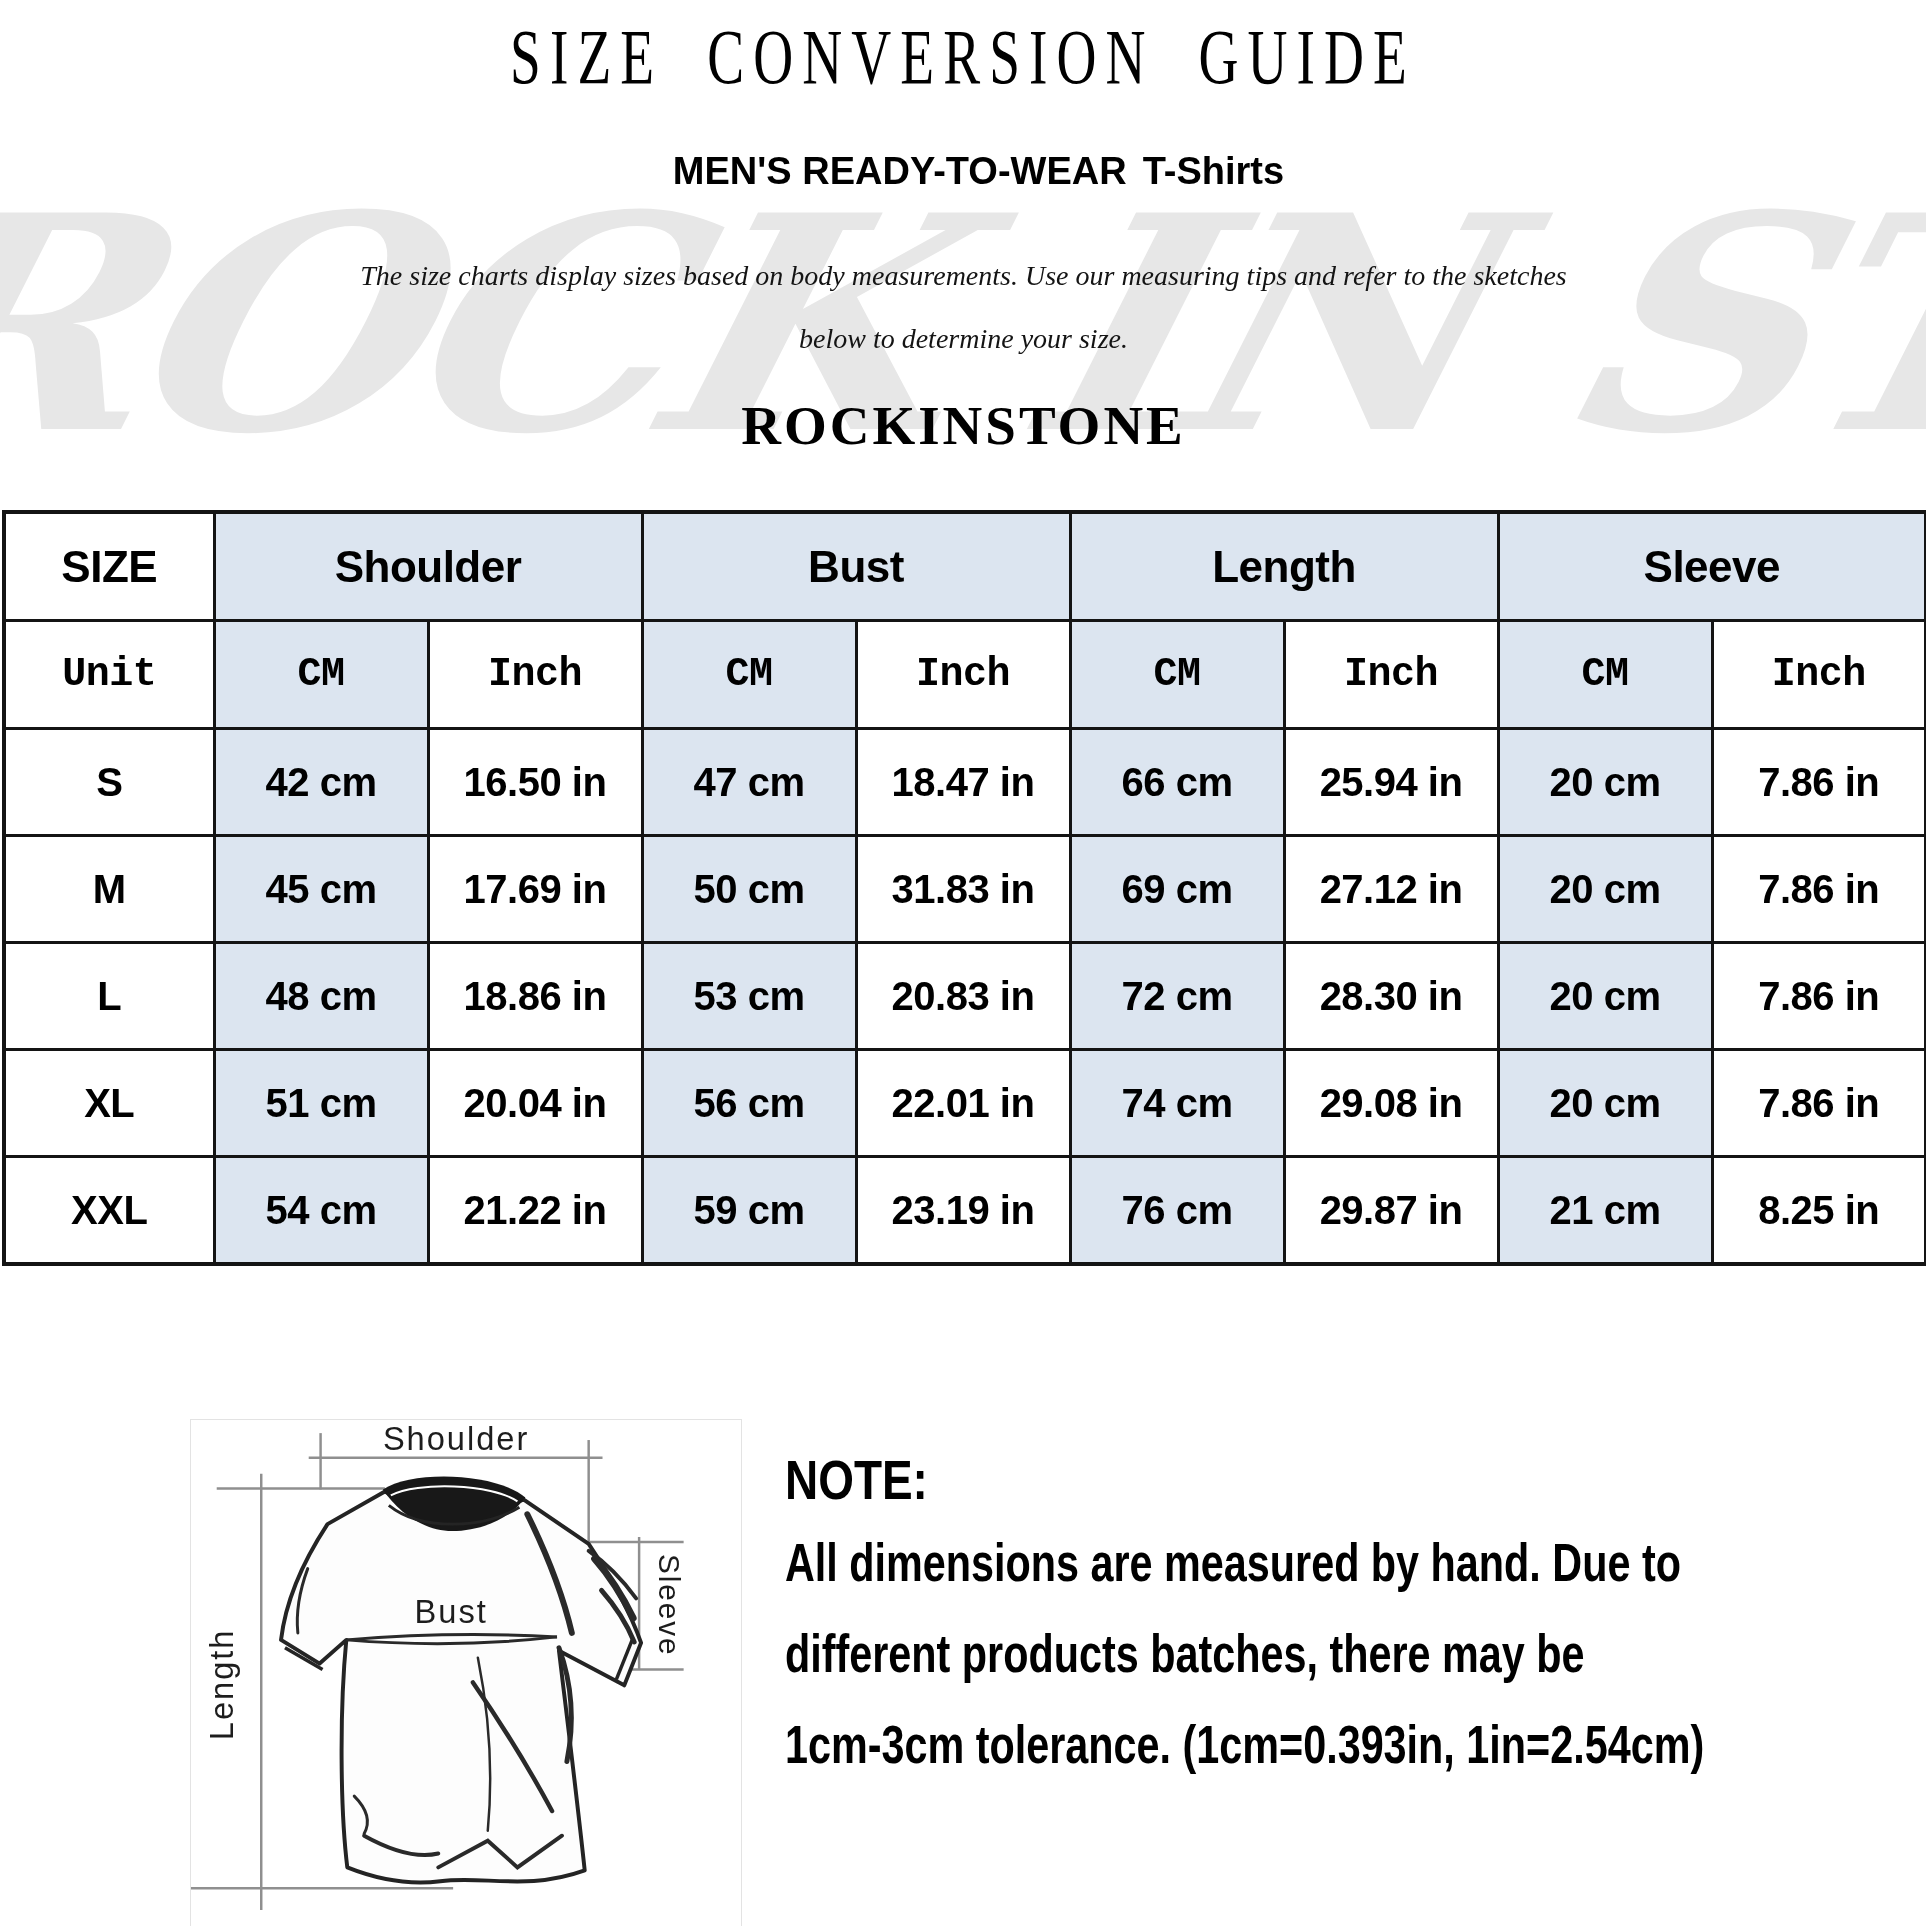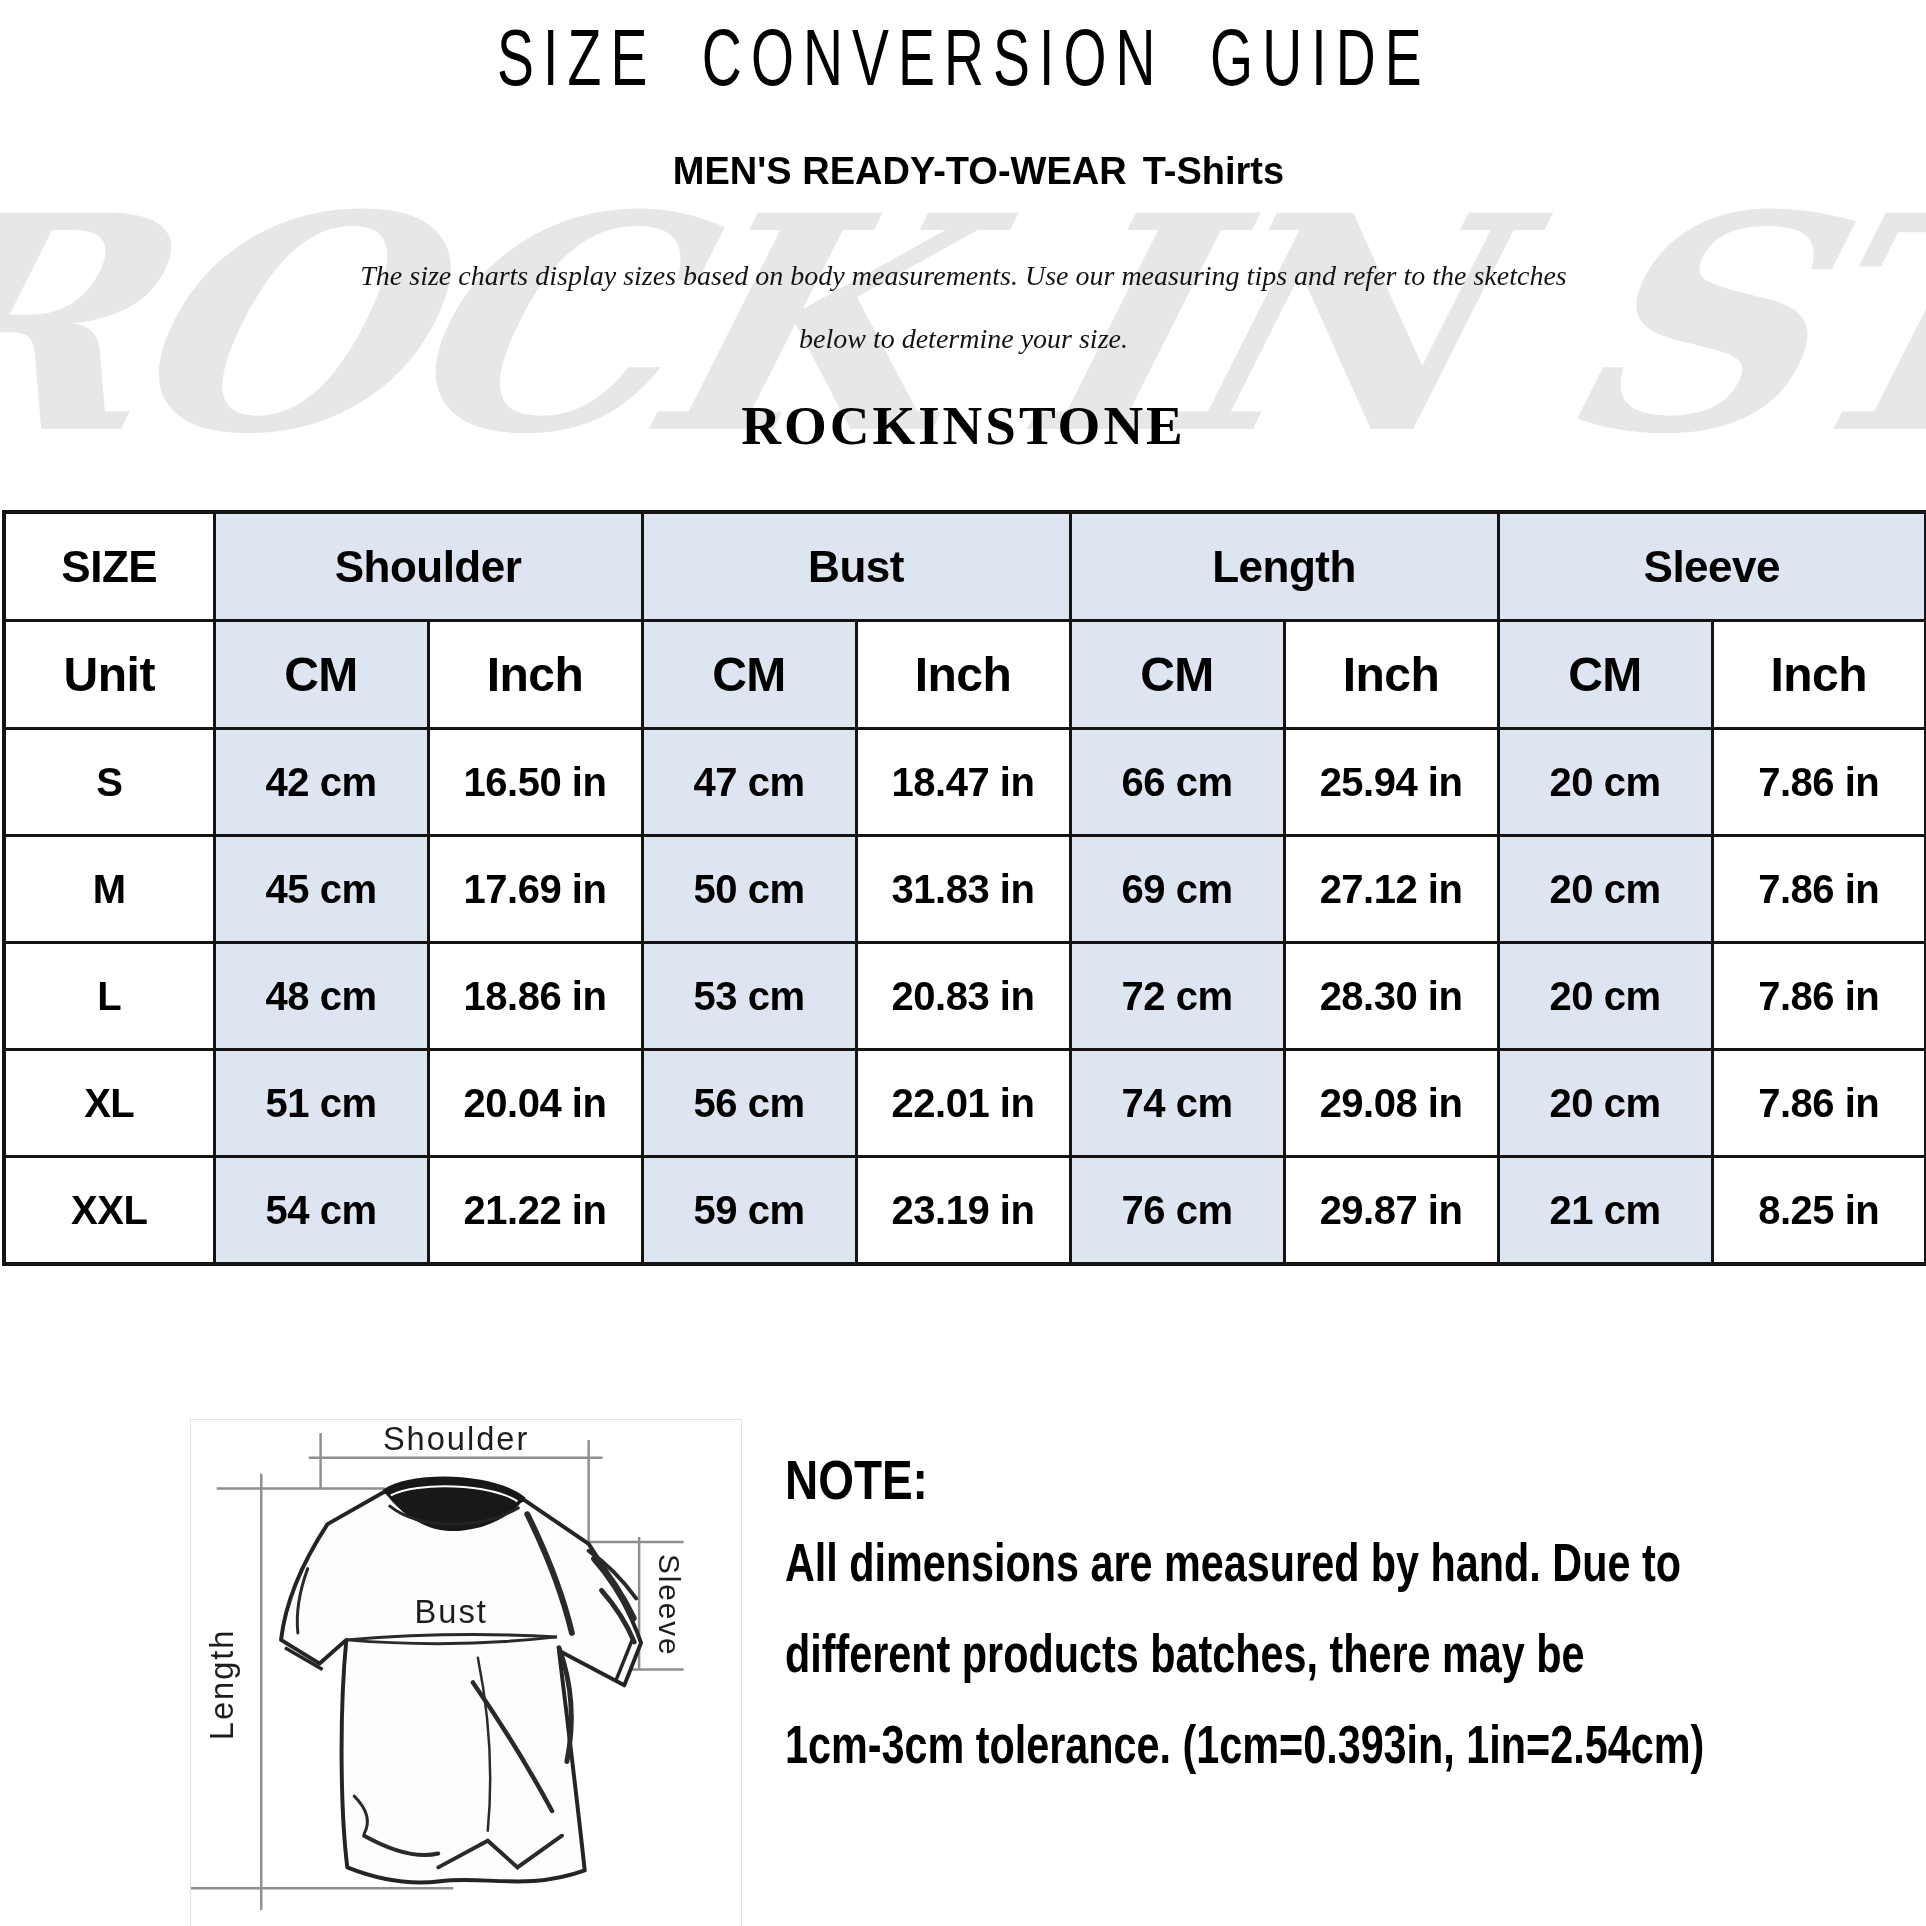--- a/index.html
+++ b/index.html
@@ -7,38 +7,38 @@
         font-family:"Liberation Sans",sans-serif;color:#000;}
 
   
   .watermark{position:absolute;top:150px;left:-54px;z-index:0;white-space:nowrap;
     font-family:"DejaVu Serif",serif;font-style:italic;font-weight:bold;
     font-size:297px;letter-spacing:-12px;color:#e7e7e7;
     transform:skewX(-16deg) scaleX(1.12);transform-origin:left top;user-select:none;}
 
   
   .hdr{position:absolute;left:0;right:0;z-index:1;text-align:center;}
-  .title{top:12px;}
+  .title{top:12px;font-family:Liberation Serif, serif;}
   .title .t{display:inline-block;font-size:79px;font-weight:400;letter-spacing:13px;
     word-spacing:30px;transform:scaleX(0.70);transform-origin:center top;white-space:nowrap;}
   .subtitle{top:150px;font-size:38px;font-weight:700;margin-left:30px;}
   .subtitle .sub2{margin-left:16px;}
   .desc{top:244px;font-family:"Liberation Serif",serif;font-style:italic;
     font-size:28px;line-height:63px;color:#141414;}
   .brand{top:394px;font-family:"Liberation Serif",serif;font-weight:700;
     font-size:55px;letter-spacing:3px;}
 
   
   table.size{position:absolute;z-index:1;left:2px;top:510px;width:1923px;
     border-collapse:collapse;table-layout:fixed;background:#fff;
     border:4px solid #141414;}
   table.size td{border:3px solid #141414;text-align:center;vertical-align:middle;
     font-weight:700;letter-spacing:-0.5px;background:#ffffff;padding:0;}
   table.size .hrow td{height:105px;font-size:44px;}
-  table.size .urow td{height:105px;font-size:48px;}
+  table.size .urow td{height:105px;font-size:40px;font-family:Liberation Mono, monospace;}
   table.size .drow td{height:104px;font-size:40px;}
   table.size td.blue{background:#dce5f0;}
 
   
   .diagram{position:absolute;z-index:1;left:190px;top:1419px;width:552px;height:508px;
     border:1px solid #e3e3e3;box-sizing:border-box;}
   .note{position:absolute;z-index:1;left:785px;top:1447px;width:1148px;}
   .note .nh{position:absolute;left:0;top:0;font-size:56px;font-weight:700;
     transform:scaleX(0.82);transform-origin:left top;white-space:nowrap;}
   .note .nl{position:absolute;left:0;font-size:53px;font-weight:700;

